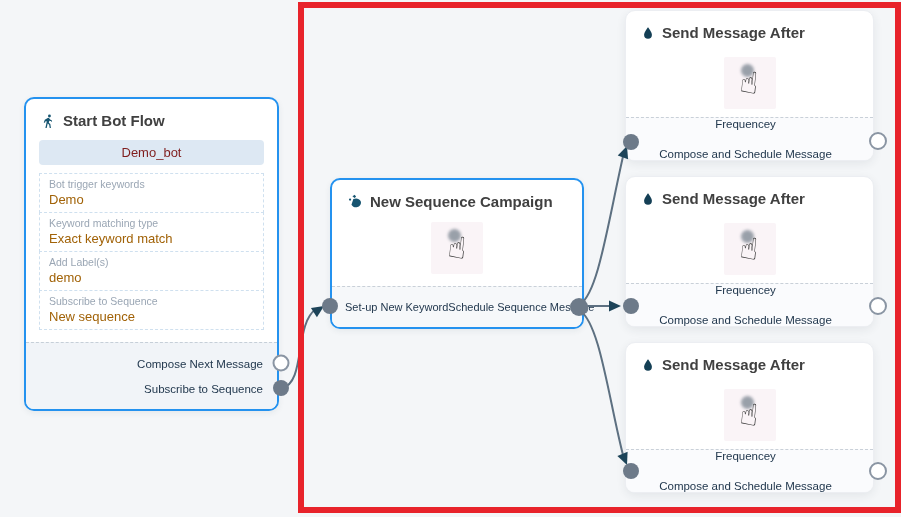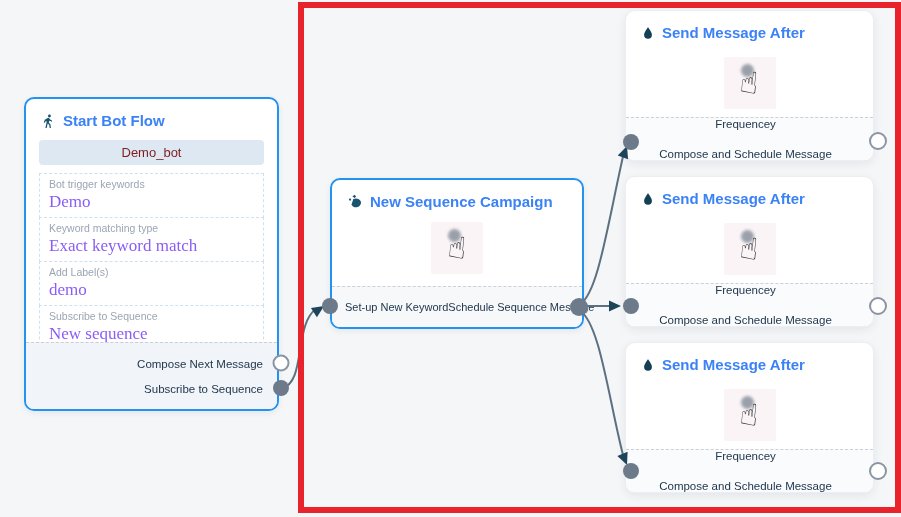--- a/index.html
+++ b/index.html
@@ -6,31 +6,31 @@
   .canvas{
     position:relative;width:901px;height:517px;overflow:hidden;
     background:#f4f6f8;
     font-family:"Liberation Sans",sans-serif;
   }
   .node{position:absolute;background:#fff;border-radius:10px;z-index:10;}
   .node-blue{border:2px solid #2492ef;box-shadow:0 2px 6px rgba(30,50,70,.07);}
   .node-plain{border:1px solid #eceef2;box-shadow:0 3px 10px rgba(40,50,60,.08);}
 
   .title-row{display:flex;align-items:center;gap:7px;padding:13px 15px 8px;
-    font-weight:bold;font-size:15px;color:#3b82f6;}
+    font-weight:bold;font-size:15px;color:#404040;}
   .title-row svg{flex:0 0 auto;}
 
   
   .start{left:24px;top:97px;width:251px;height:310px;}
   .pill{margin:3px 13px 9px;background:#dde8f3;color:#7f1d1d;font-size:13px;
     text-align:center;padding:5px 0;border-radius:4px;cursor:pointer;}
   .fields{margin:8px 13px;}
   .field{border:1px dashed #cfe0ef;padding:4px 9px 5px;margin-top:-1px;background:#fff;}
   .field .lbl{font-size:10.5px;color:#9aa6b4;margin-bottom:2px;}
-  .field .val{font-size:17px;color:#8b5cf6;font-family:Liberation Serif, serif;}
+  .field .val{font-size:13px;color:#a16207;}
   .start-footer{position:absolute;left:0;right:0;bottom:0;height:66px;
     background:#f1f4f8;border-top:1px dashed #c6cfd8;border-radius:0 0 8px 8px;padding-left:44px;}
   .out-row{position:absolute;right:14px;font-size:11.5px;color:#22384e;white-space:nowrap;}
   .out-row.r1{top:15px;}
   .out-row.r2{top:40px;}
 
   
   .campaign{left:330px;top:178px;width:250px;height:147px;}
   .node-footer{position:absolute;left:0;right:0;bottom:0;height:40px;
     border-top:1px dashed #c9d0d8;background:#f6f8fa;border-radius:0 0 8px 8px;

